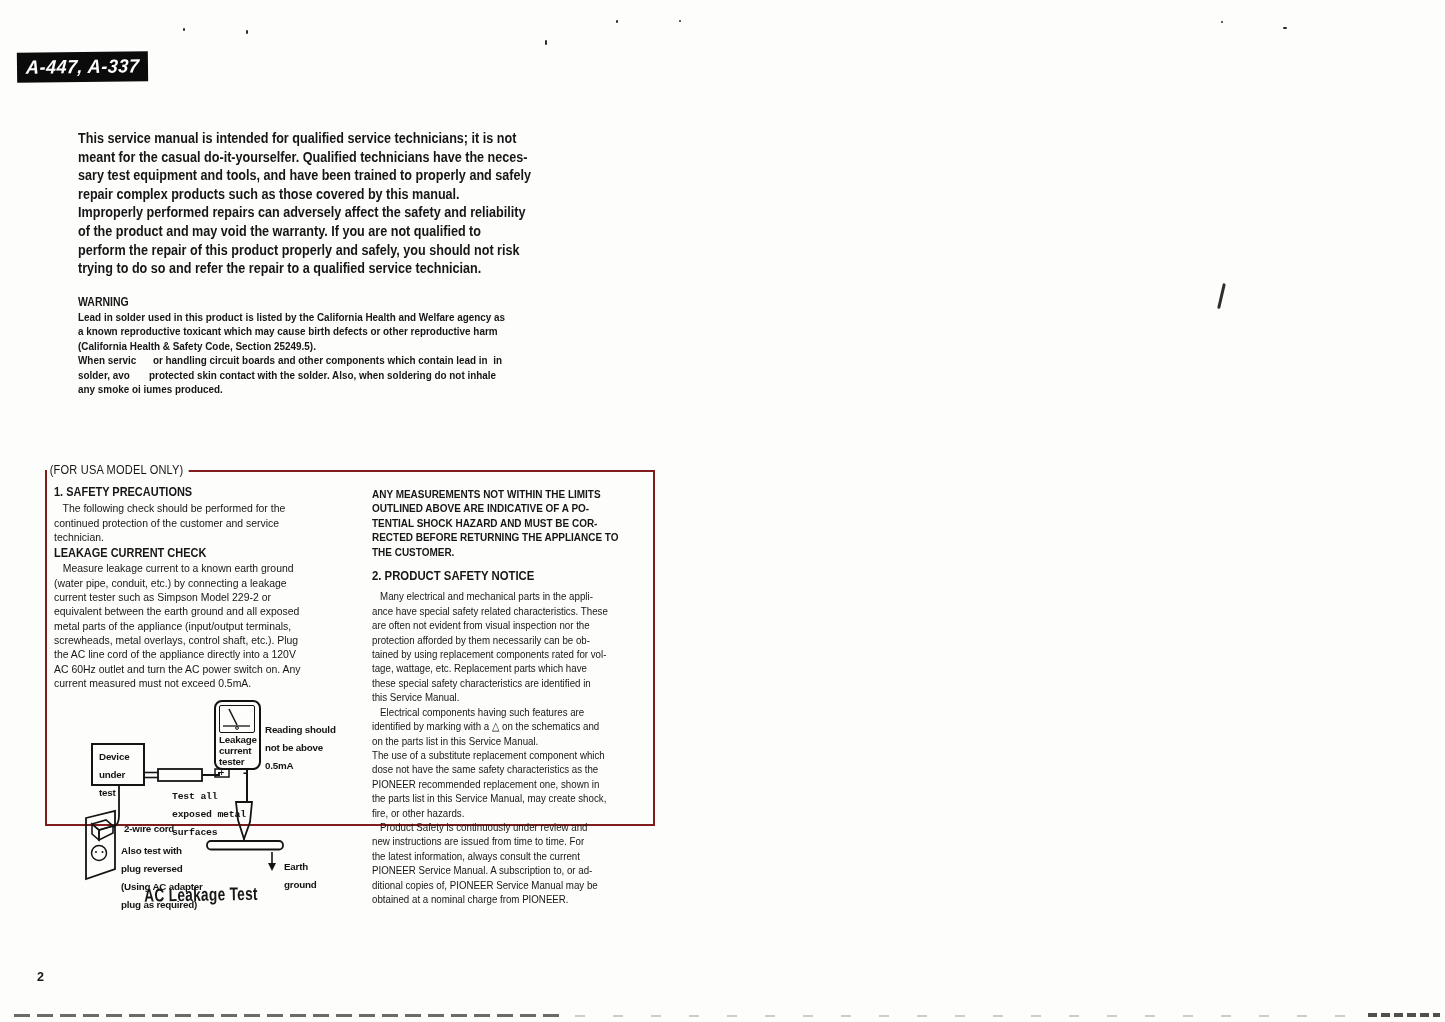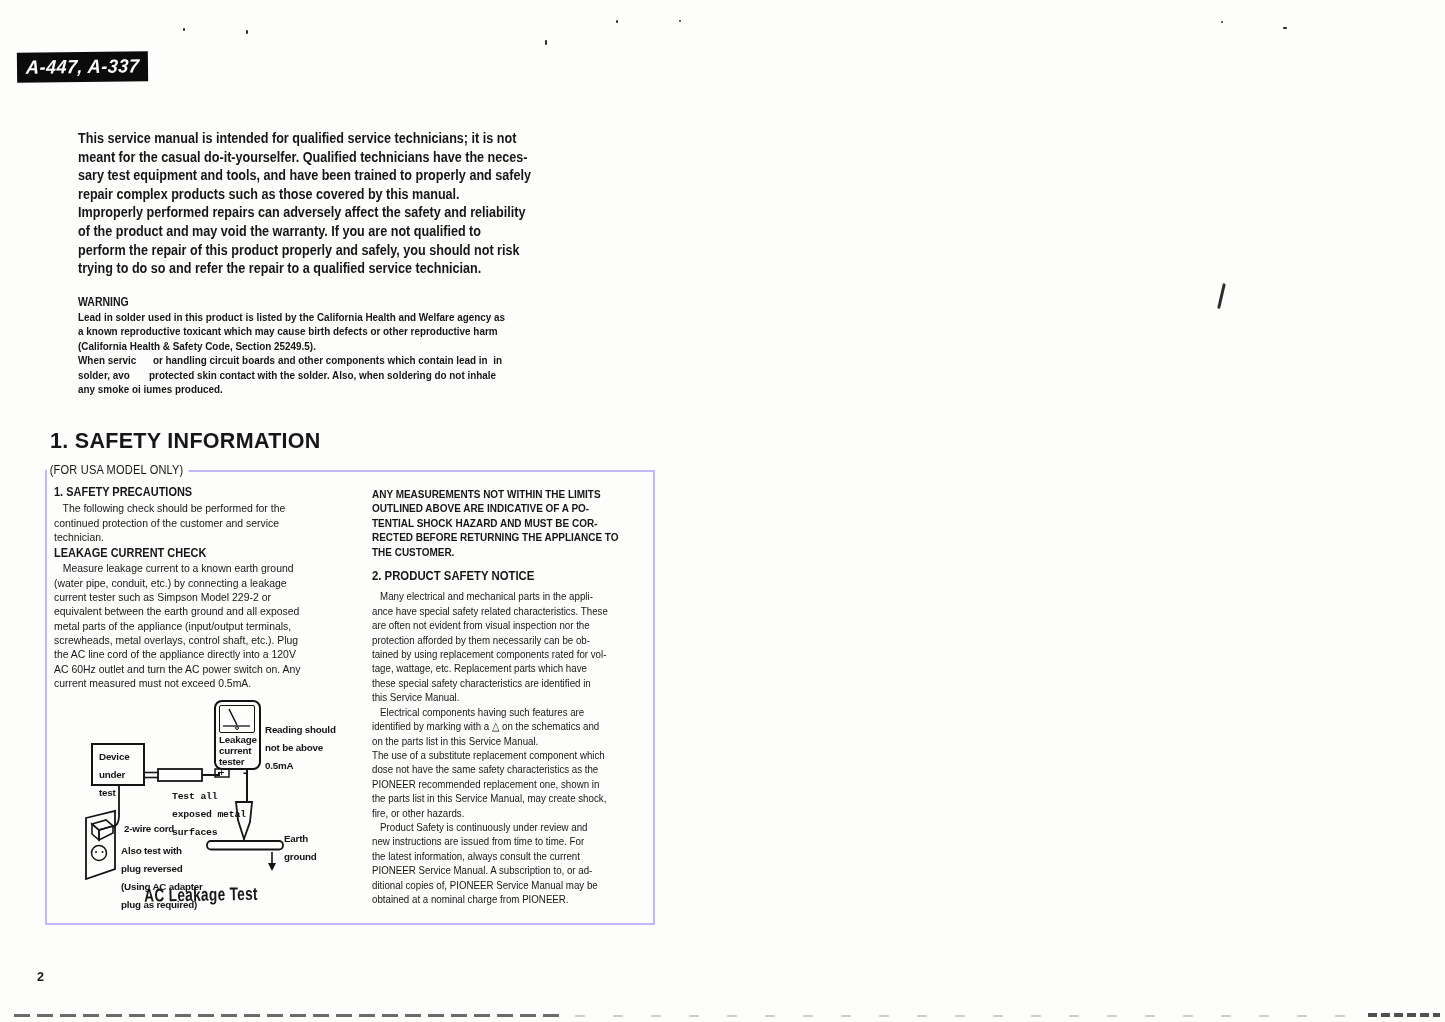--- a/index.html
+++ b/index.html
@@ -36,22 +36,22 @@
   .warning .w-body { font-size:11.8px; font-weight:bold; line-height:14.4px; }
 
   
   .section-title {
     position:absolute; left:50px; top:429px;
     font-size:21.5px; font-weight:bold; letter-spacing:.3px;
   }
 
   
   .usa-box {
-    position:absolute; left:45px; top:470px; width:610px; height:455px;
-    border:2px solid #c4b5fd;
+    position:absolute; left:45px; top:470px; width:610px; height:356px;
+    border:2px solid #7f1d1d;
   }
   .usa-label {
     position:absolute; left:0px; top:-9px; background:#fdfdfc;
     font-size:12px; padding:0 6px 0 3px; transform:scaleX(.92); transform-origin:0 0;
     font-weight:normal; letter-spacing:.2px;
   }
 
   .col-left {
     position:absolute; left:7px; top:13px; width:330px;
     font-size:11.6px; line-height:14.3px;
@@ -138,21 +138,20 @@
   <div class="warning">
     <div class="w-title">WARNING</div>
     <div class="w-body pre">Lead in solder used in this product is listed by the California Health and Welfare agency as
 a known reproductive toxicant which may cause birth defects or other reproductive harm
 (California Health &amp; Safety Code, Section 25249.5).
 When servic      or handling circuit boards and other components which contain lead in  in
 solder, avo       protected skin contact with the solder. Also, when soldering do not inhale
 any smoke oi iumes produced.</div>
   </div>
 
-  <div class="section-title">1. SAFETY INFORMATION</div>
 
   <div class="usa-box">
     <span class="usa-label">(FOR USA MODEL ONLY)</span>
 
     <div class="col-left">
       <h3 class="pre">1. SAFETY PRECAUTIONS</h3>
       <p class="pre">   The following check should be performed for the
 continued protection of the customer and service
 technician.</p>
       <h4 class="pre">LEAKAGE CURRENT CHECK</h4>
@@ -261,21 +260,21 @@
 not be above
 0.5mA</div>
       <div class="dlabel" style="left:125px; top:316px;font-family:Liberation Mono, monospace;">Test all
 exposed metal
 surfaces</div>
       <div class="dlabel" style="left:77px; top:348px;">2-wire cord</div>
       <div class="dlabel" style="left:74px; top:370px;">Also test with
 plug reversed
 (Using AC adapter
 plug as required)</div>
-      <div class="dlabel" style="left:237px; top:358px;">Earth
+      <div class="dlabel" style="left:237px; top:386px;">Earth
 ground</div>
 
       <div class="caption">AC Leakage Test</div>
     </div>
   </div>
 
   <div class="page-number">2</div>
 
   <div class="speck" style="left:183px; top:28px; width:2px; height:3px;"></div>
   <div class="speck" style="left:246px; top:30px; width:1.5px; height:4px;"></div>

